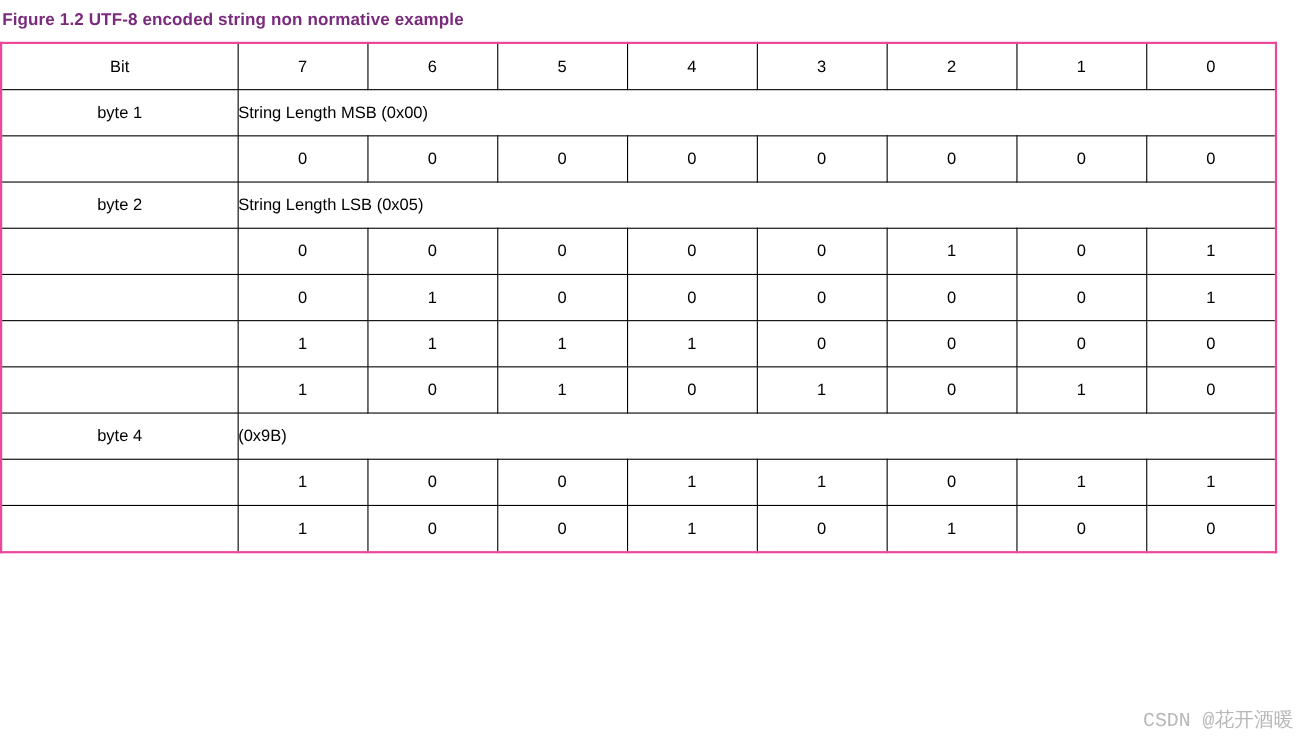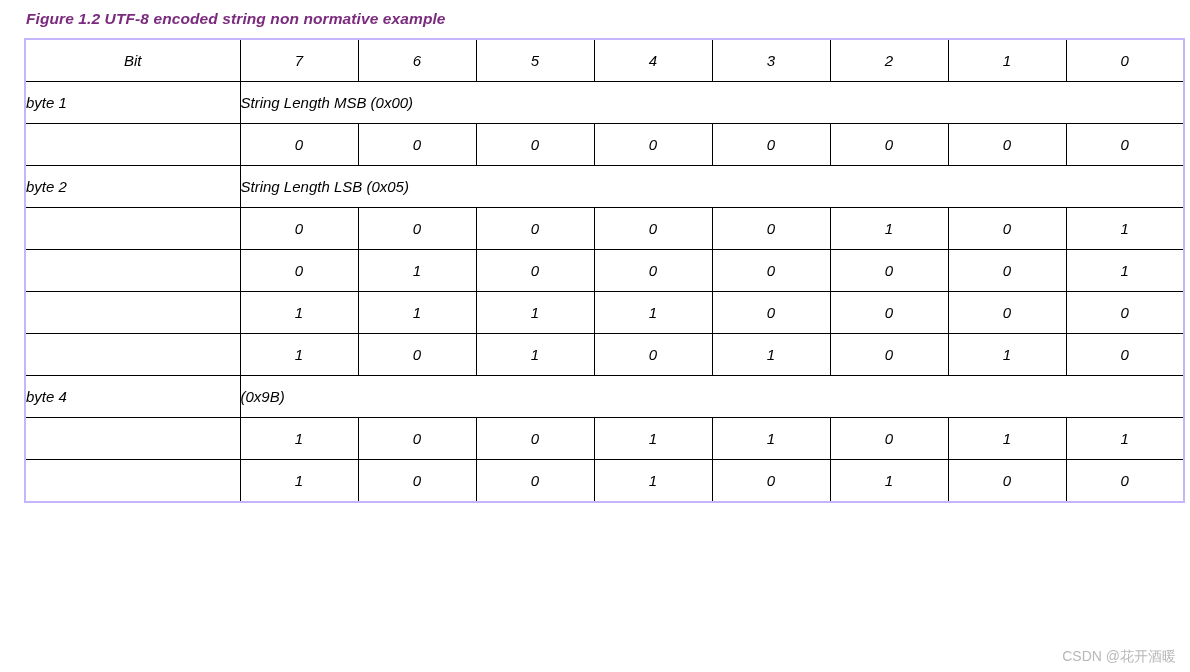--- a/index.html
+++ b/index.html
@@ -9,80 +9,79 @@
   }
   body {
     width: 1190px;
     height: 672px;
     font-family: "Liberation Sans", sans-serif;
     color: #000000;
     overflow: hidden;
     position: relative;
   }
   .page {
-    padding: 8px 10px 0 24px;
+    padding: 8px 10px 0 0;
     box-sizing: border-box;
-    font-style: italic;
   }
   .figure-caption {
     font-size: 15.5px;
     font-weight: bold;
     color: #7b2b7e;
     margin: 2px 0 10px 2px;
     letter-spacing: 0.1px;
   }
   table.bit-table {
     border-collapse: collapse;
     table-layout: fixed;
     width: 1160px;
-    border: 2px solid #c4b5fd;
+    border: 2px solid #ec4899;
   }
   table.bit-table td, table.bit-table th {
     border: 1px solid #000;
     font-weight: normal;
     font-size: 15px;
     padding: 0;
     height: 41px;
     vertical-align: middle;
   }
   th.hdr-bit {
     font-weight: bold;
     font-size: 15.5px;
     text-align: center;
   }
   th.hdr-num {
     font-weight: bold;
     font-size: 15.5px;
     text-align: center;
   }
   td.label-cell {
-    text-align: left;
+    text-align: center;
     padding-left: 10px;
     font-size: 15px;
   }
   td.span-cell {
     font-size: 15px;
   }
   td.bit-cell {
     text-align: center;
     font-size: 15px;
   }
   td.blank-cell {
     border-left: 1px solid #000;
     border-right: 1px solid #000;
   }
   col.c-label { width: 215px; }
   col.c-bit { width: 118px; }
   .watermark {
     position: absolute;
     right: 14px;
     bottom: 6px;
-    font-size: 14px;
+    font-size: 18px;
     color: #b8b8b8;
-    font-family: Liberation Sans, sans-serif;
+    font-family: Liberation Mono, monospace;
     white-space: nowrap;
   }
 </style>
 </head>
 <body>
 
 <div class="page">
 
   <div class="figure-caption">Figure 1.2 UTF-8 encoded string non normative example</div>
 

